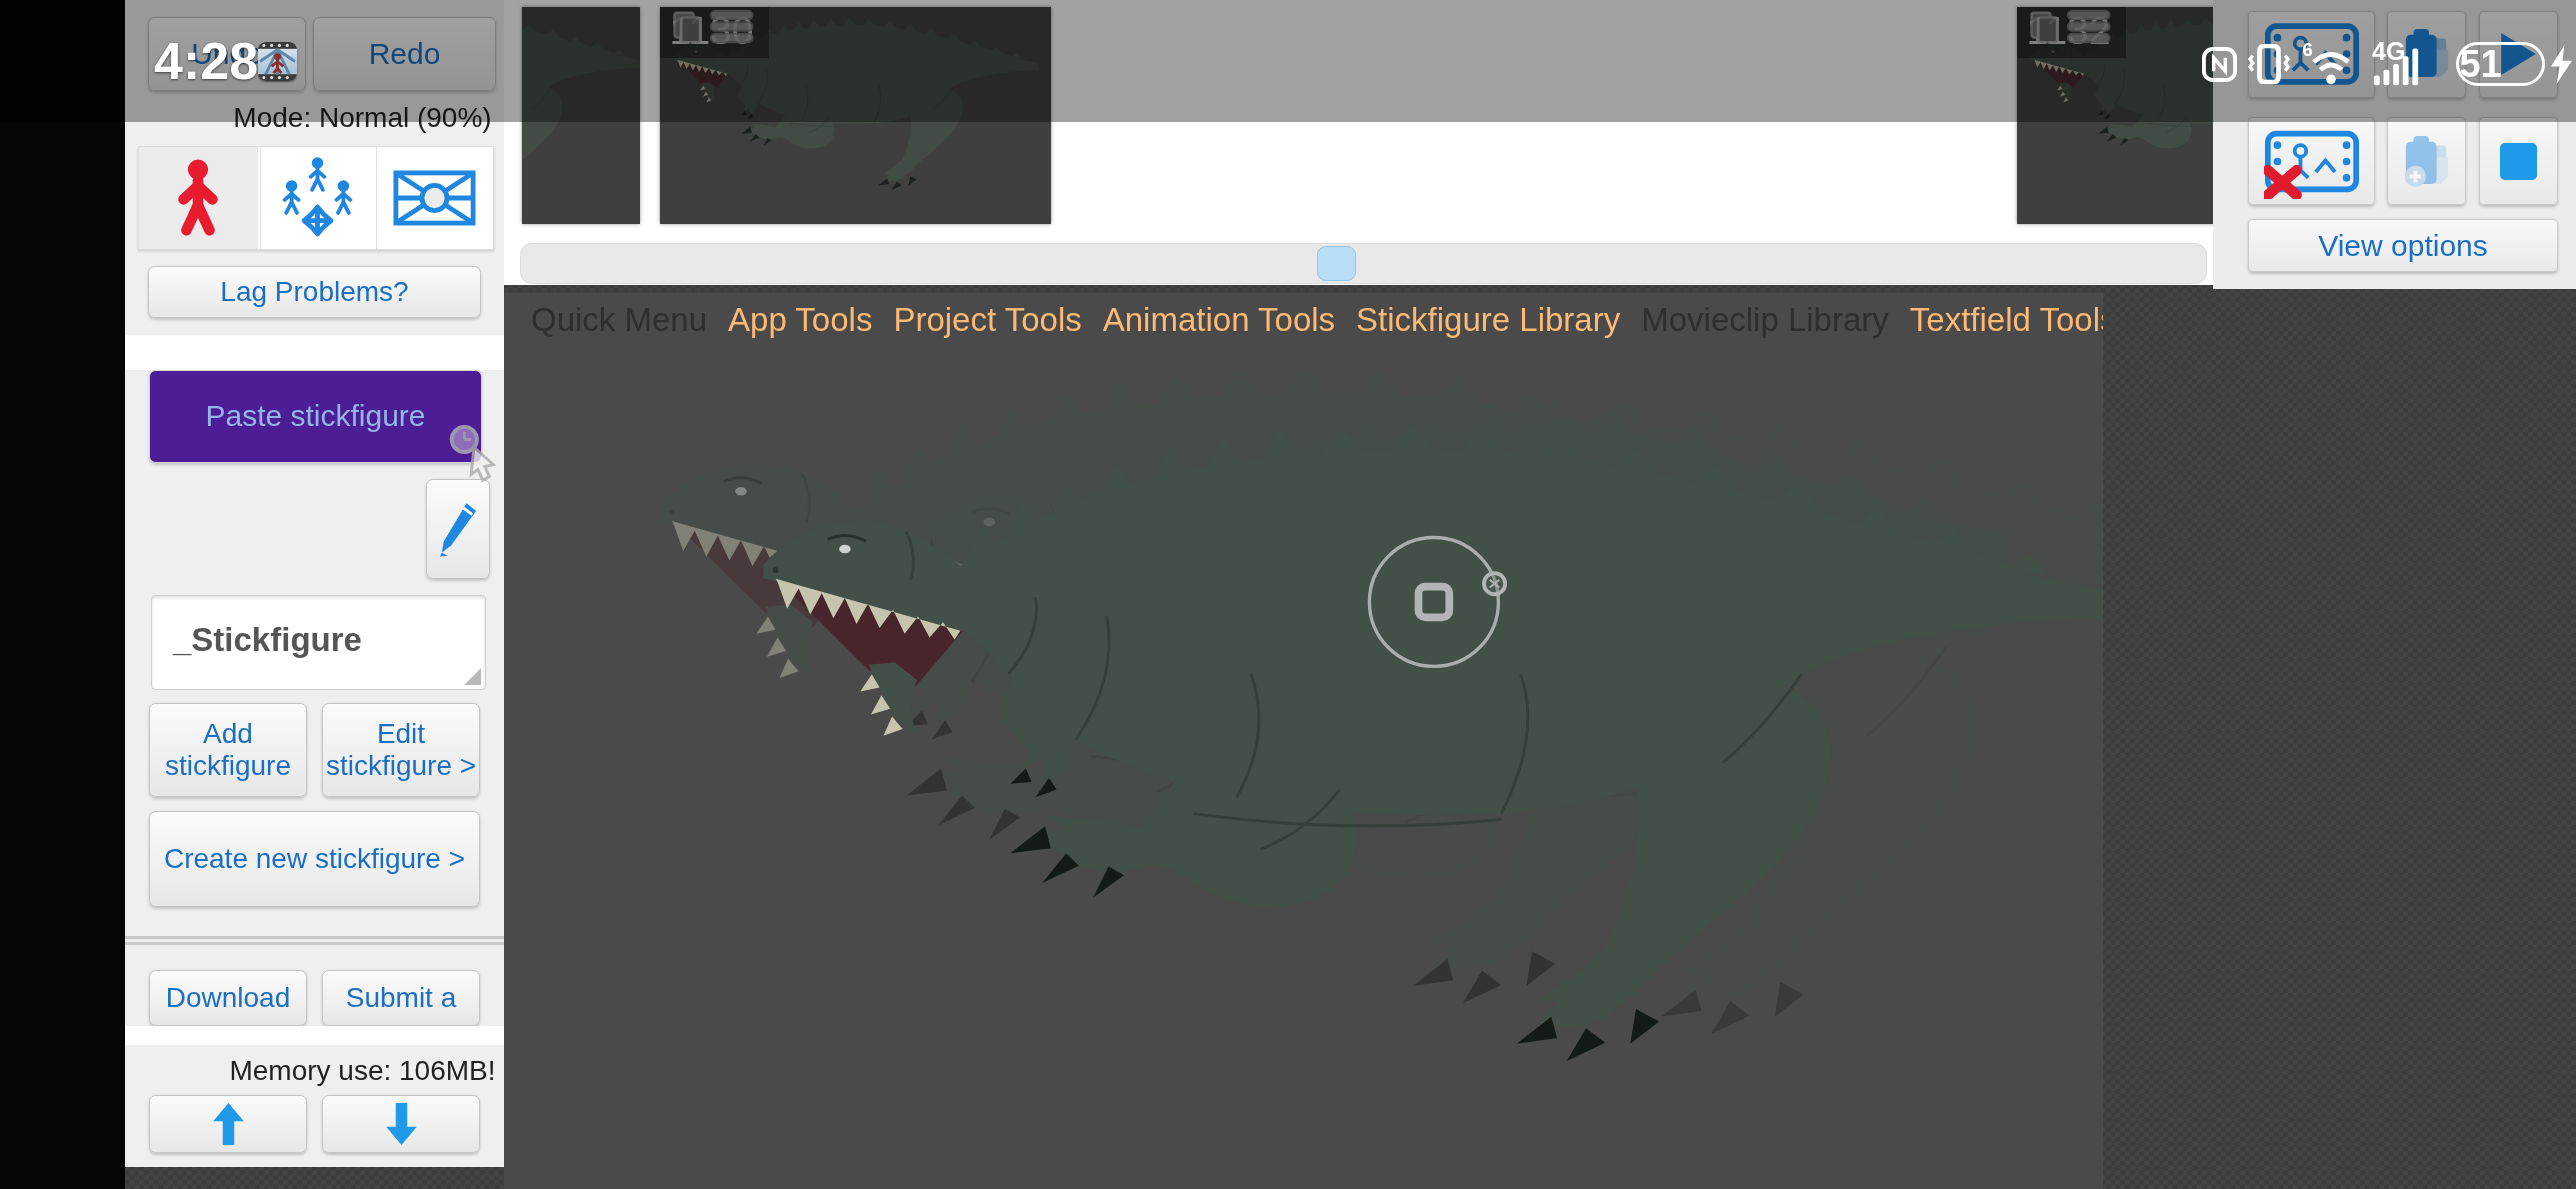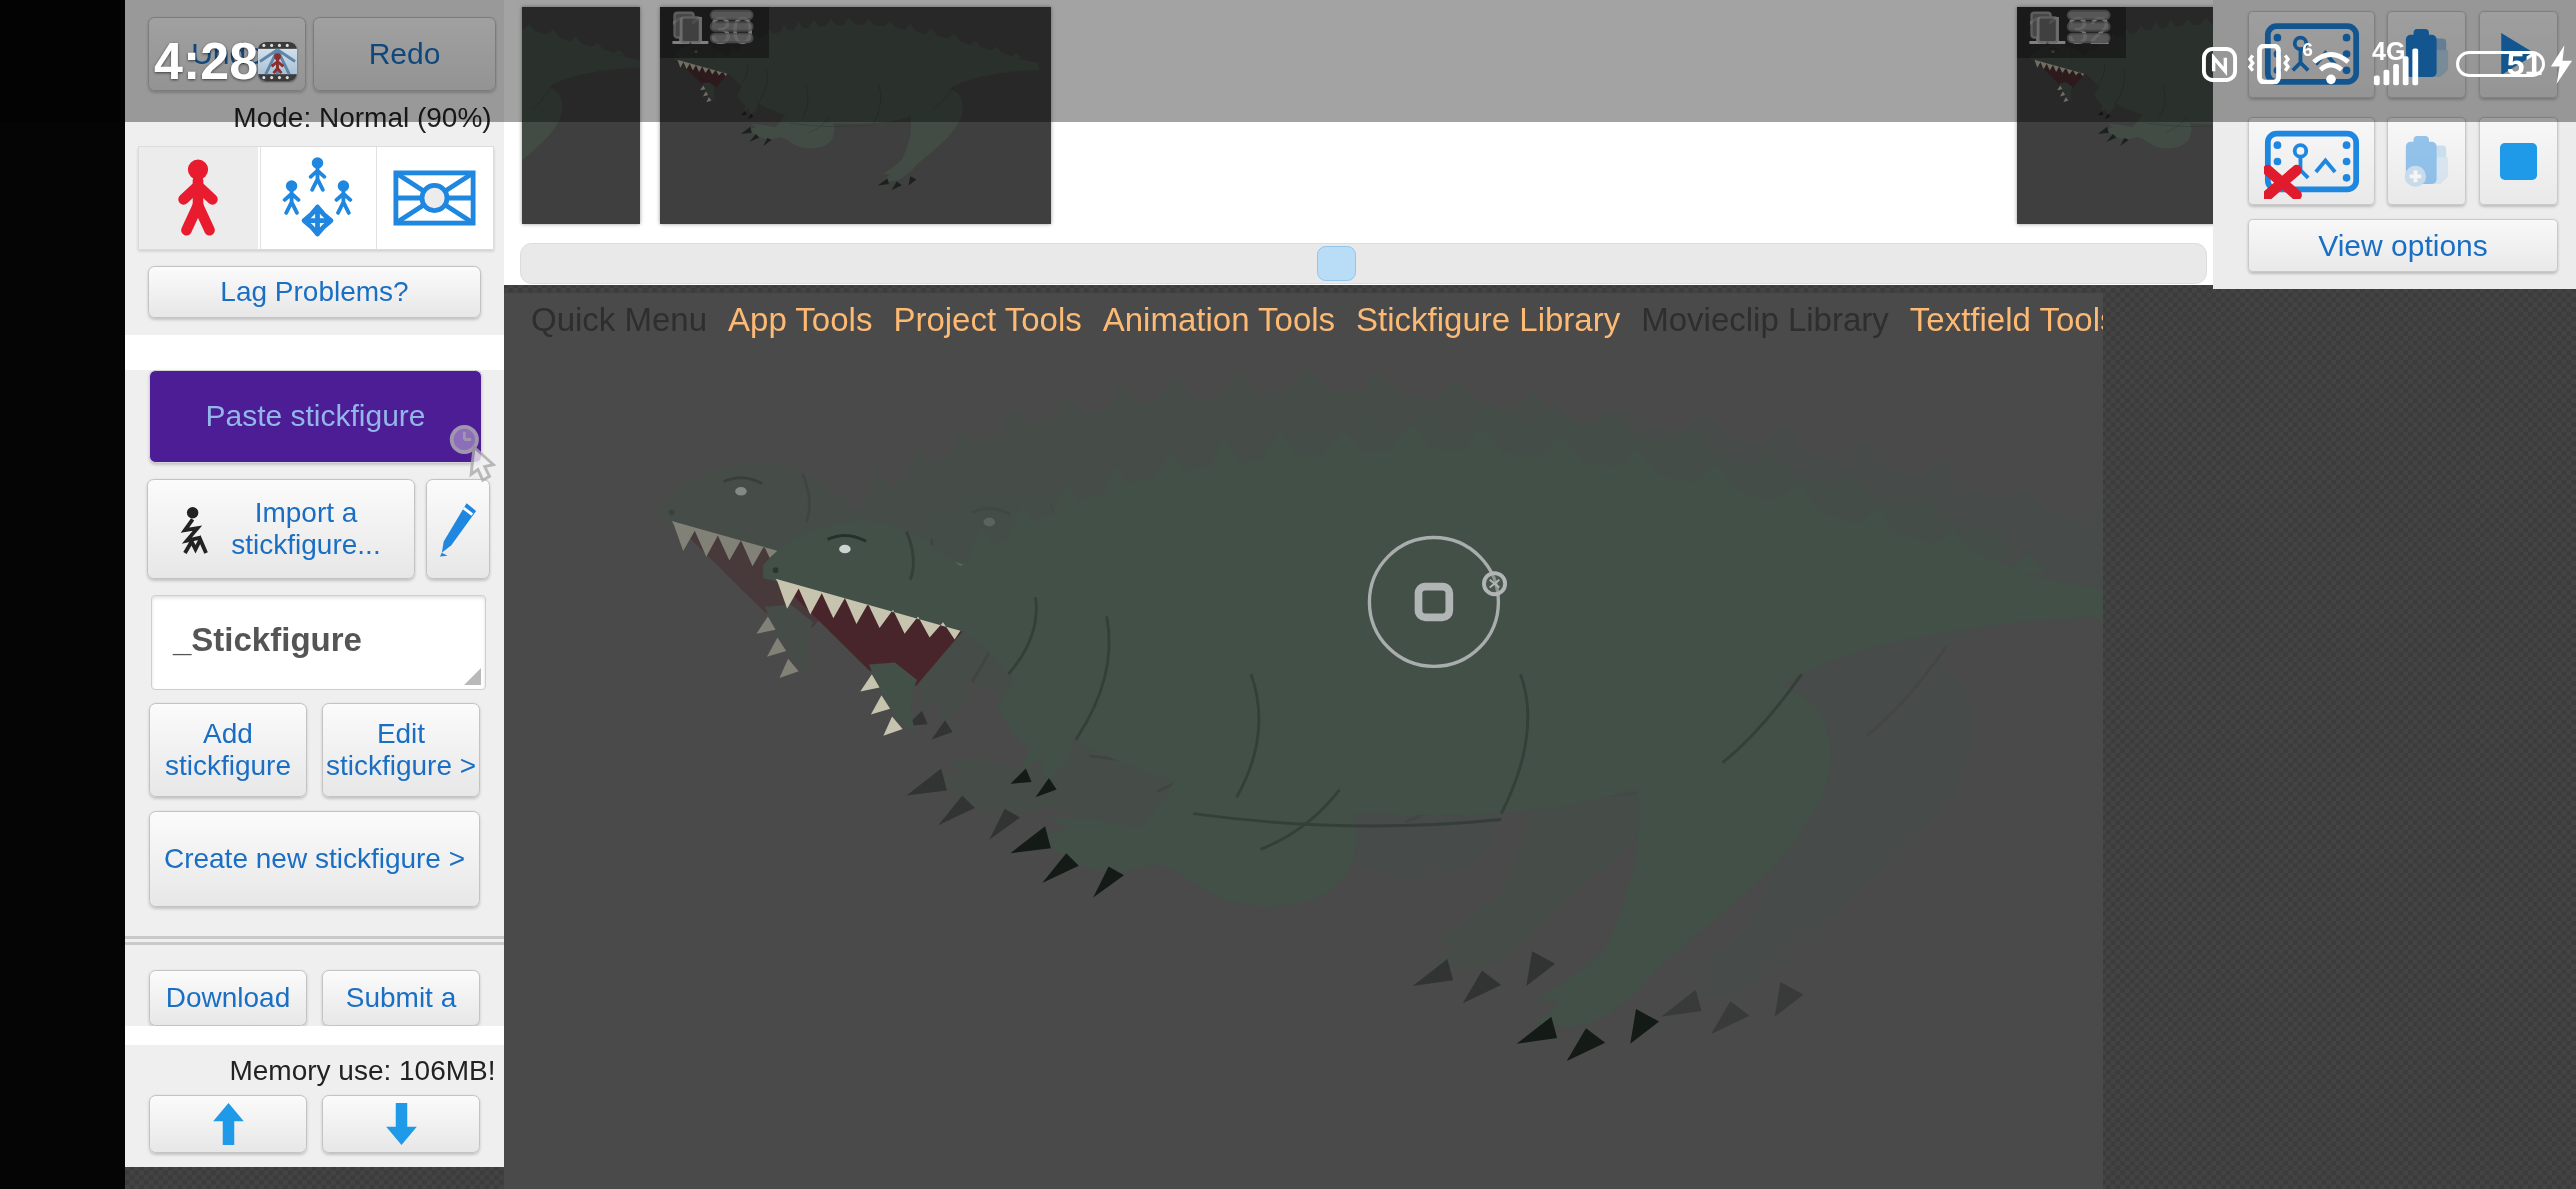--- a/index.html
+++ b/index.html
@@ -45,22 +45,22 @@
   #menubar .mi{color:#2e2e2e;}
   #menubar .mi.red{color:#fdba74;}
   
   #dimband{left:0;top:0;width:2576px;height:122px;background:rgba(0,0,0,.36);z-index:40;}
   .statustxt{color:#fff;z-index:50;text-shadow:0 1px 2.9px rgba(0,0,0,.6);}
   #clock{left:154px;top:31px;font-size:52px;font-weight:bold;}
   #appicon{left:258px;top:42px;width:39px;height:39px;border-radius:7.7px;z-index:50;
     background:linear-gradient(#dfe9f2,#9db8cd);overflow:hidden;box-shadow:0 1px 1.9px rgba(0,0,0,.5);}
   #righticons{left:2202px;top:39px;height:50px;display:flex;align-items:center;gap:9.6px;z-index:50;}
   #battery{display:flex;align-items:center;gap:3.9px;}
-  #batt-pill{box-sizing:border-box;width:89px;height:26px;border:3.9px solid #fff;border-radius:22px;
-    color:#fff;font-size:32px;font-weight:bold;display:flex;align-items:center;justify-content:flex-end;}
+  #batt-pill{box-sizing:border-box;width:89px;height:44px;border:3.9px solid #fff;border-radius:22px;
+    color:#fff;font-size:38px;font-weight:bold;display:flex;align-items:center;justify-content:flex-start;}
   svg{display:block;}
   .nosel{user-select:none;}
 </style>
 </head>
 <body>
 
 <div id="screen" class="nosel">
 
   <svg width="0" height="0" style="position:absolute">
     <defs>
@@ -192,28 +192,20 @@
     <div class="white-band abs" style="left:0;top:335px;width:379px;height:35px"></div>
 
     <div class="btn disabled abs" style="left:24px;top:370px;width:333px;height:93px;font-size:30px">Paste stickfigure</div>
 
     <svg class="abs" style="left:318px;top:422px;z-index:5" width="64" height="64" viewBox="0 0 66 66" opacity="0.8">
       <circle cx="22" cy="18" r="13" fill="rgba(255,255,255,.45)" stroke="#b5b5b5" stroke-width="4"></circle>
       <path d="M22,18 L22,10 M22,18 L29,18" stroke="#b5b5b5" stroke-width="3"></path>
       <path d="M32,26 L52,44 L43,46 L48,56 L41,60 L36,49 L29,54 Z" fill="#f2f2f2" stroke="#ababab" stroke-width="3"></path>
     </svg>
 
-    <div class="btn abs" style="left:22px;top:479px;width:268px;height:100px;padding-left:50px">
-      <svg class="abs" style="left:31px;top:27px" width="33" height="48" viewBox="0 0 34 50">
-        <circle cx="14" cy="6" r="6" fill="#222"></circle>
-        <path d="M14,13 L6,24 L19,22 L8,35 L22,32" stroke="#222" stroke-width="4" fill="none"></path>
-        <path d="M6,48 L13,36 L17,44 L22,34 L28,48" stroke="#222" stroke-width="4" fill="none"></path>
-      </svg>
-      <span>Import a stickfigure...</span>
-    </div>
     <div class="btn abs" style="left:301px;top:479px;width:64px;height:100px">
       <svg width="40" height="56" viewBox="0 0 42 58">
         <path d="M30,2 L40,10 L14,46 L4,54 L6,42 Z" fill="#1f87e0"></path>
         <path d="M4,54 L10,57 L2,58 Z" fill="#1f87e0"></path>
         <path d="M27,7 L36,14" stroke="#fff" stroke-width="3"></path>
       </svg>
     </div>
 
     <div class="abs" style="left:26px;top:595px;width:333px;height:93px;background:#fff;border:1.9px solid #cecece;border-radius:3.9px;box-shadow:inset 0 1.9px 3.9px rgba(0,0,0,.12)">
       <div class="abs" style="left:21px;top:25px;font-size:33px;font-weight:bold;color:#555">_Stickfigure</div>

